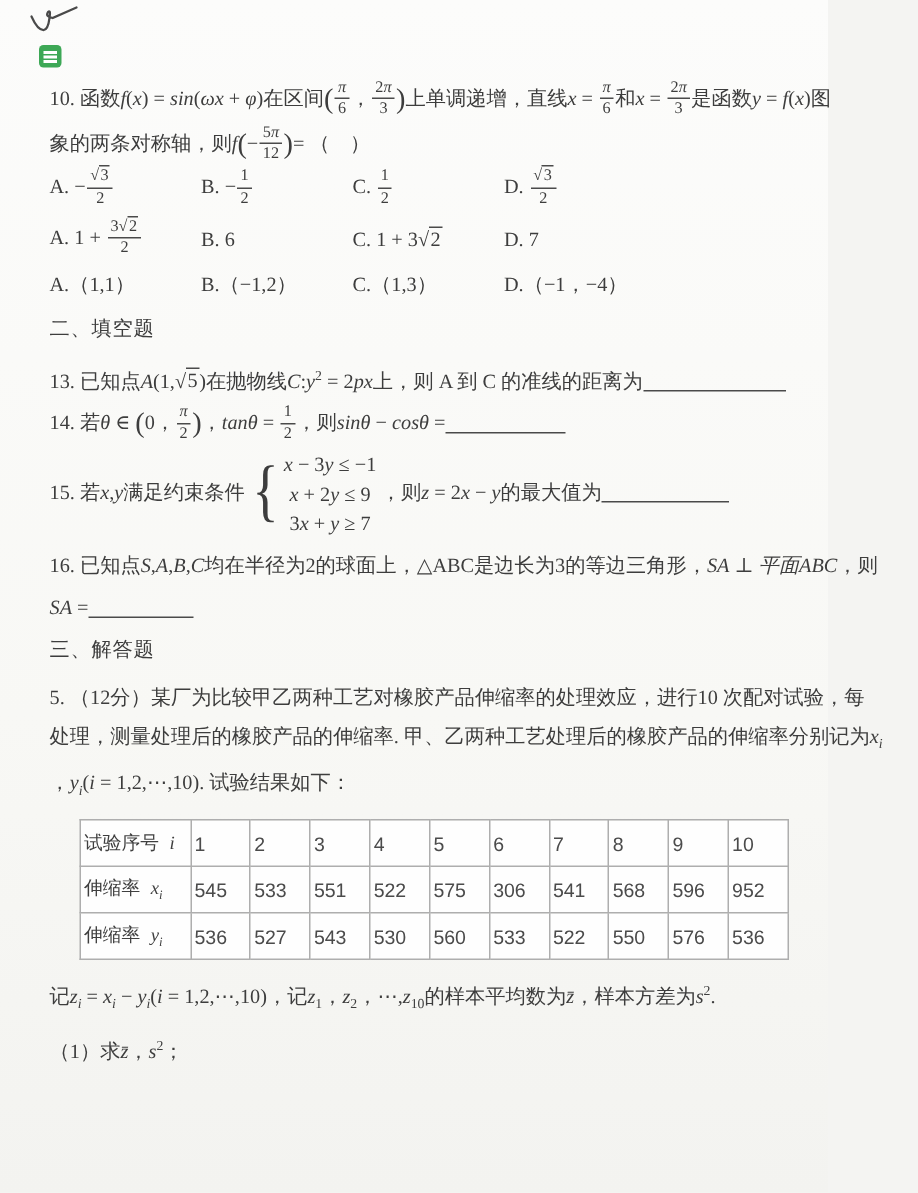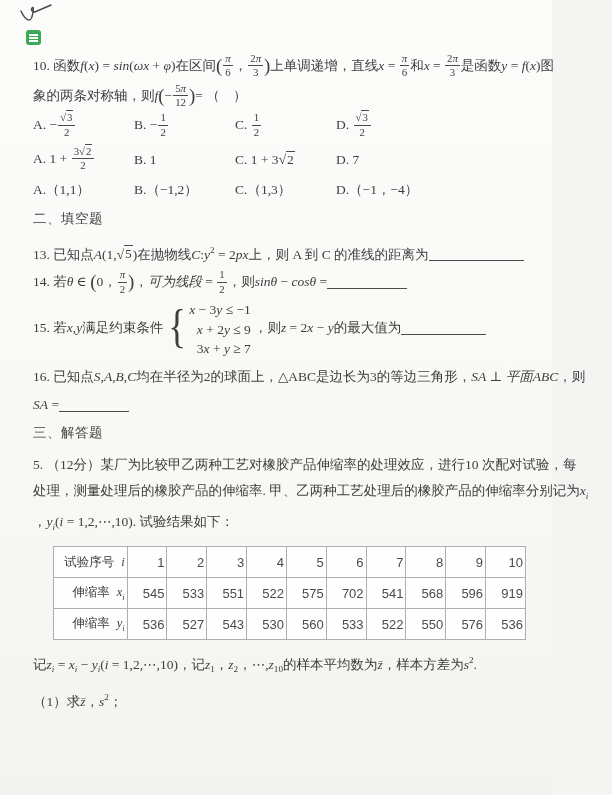--- a/index.html
+++ b/index.html
@@ -18,26 +18,26 @@
   sup,sub{font-size:.68em}
   .fr{display:inline-flex;flex-direction:column;text-align:center;vertical-align:middle;
       line-height:1.05;font-size:.8em;margin:0 1px;position:relative;top:-1px}
   .fr .n{display:block;border-bottom:1px solid #4a4a4a;padding:0 2px 1px}
   .fr .d{display:block;padding-top:1px}
   .sq{white-space:nowrap}
   .rd{border-top:1px solid #4a4a4a;padding:0 1px}
   .bp{font-size:1.4em;line-height:0;vertical-align:-2px}
   .cases{display:inline-flex;align-items:center;vertical-align:middle;margin:0 3px}
   .brace{font-size:46px;line-height:.8;transform:scaleX(.8);margin-right:1px;position:relative;top:-2px;font-weight:300}
-  .crows{display:inline-flex;flex-direction:column;text-align:right;line-height:1.45;font-size:13.5px}
+  .crows{display:inline-flex;flex-direction:column;text-align:center;line-height:1.45;font-size:13.5px}
   .blank{display:inline-block;border-bottom:1px solid #4a4a4a;height:12px;vertical-align:-3px}
   .b95{width:95px}.b85{width:85px}.b80{width:80px}.b75{width:70px}
   table.exp{border-collapse:collapse;margin:6px 0 8px 20px;
             font-family:"Liberation Sans","DejaVu Sans",sans-serif;color:#4b4b4b}
-  .exp td{border:1px solid #aeaeae;text-align:right;height:30px;font-size:13px;background:#fefefe;padding:0 2px}
+  .exp td{border:1px solid #aeaeae;text-align:left;height:30px;font-size:13px;background:#fefefe;padding:0 2px}
   .exp td.lbl{width:88px;font-size:12.5px;color:#3f3f3f}
   .exp td.num{width:41px}
   .marks{position:absolute;left:19px;top:3px}
   .stamp{width:15px;height:15px;border-radius:3px;background:#3da856;margin:3px 0 0 7px;
          display:flex;align-items:center;justify-content:center}
   .stamp::after{content:"";width:9px;height:2px;background:#fff;box-shadow:0 3px 0 #fff,0 -3px 0 #fff}
   .p17{line-height:25px;margin-bottom:1px}
 </style>
 </head>
 <body>
@@ -85,39 +85,39 @@
           <span class="n"><span class="sq">√<span class="rd">3</span></span></span>
           <span class="d">2</span>
         </span></span>
   </div>
 
   <div class="opts">
     <span class="opt">A. 1 + <span class="fr">
           <span class="n">3<span class="sq">√<span class="rd">2</span></span></span>
           <span class="d">2</span>
         </span></span>
-    <span class="opt">B. 1</span>
+    <span class="opt">B. 6</span>
     <span class="opt">C. 1 + 3<span class="sq">√<span class="rd">2</span></span></span>
     <span class="opt">D. 7</span>
   </div>
 
   <div class="opts">
     <span class="opt">A.（1,1）</span>
     <span class="opt">B.（−1,2）</span>
     <span class="opt">C.（1,3）</span>
     <span class="opt">D.（−1，−4）</span>
   </div>
 
   <div class="ln sec">二、填空题</div>
 
   <div class="ln">13. 已知点<i>A</i>(1,<span class="sq">√<span class="rd">5</span></span>)在抛物线<i>C</i>:<i>y</i><sup>2</sup> = 2<i>px</i>上，则 A 到 C 的准线的距离为<span class="blank b95"></span></div>
   <div class="ln">14. 若<i>θ</i> ∈ <span class="bp">(</span>0，<span class="fr">
         <span class="n"><i>π</i></span>
         <span class="d">2</span>
-      </span><span class="bp">)</span>，<i>可为线段</i> = <span class="fr">
+      </span><span class="bp">)</span>，<i>tanθ</i> = <span class="fr">
         <span class="n">1</span>
         <span class="d">2</span>
       </span>，则<i>sinθ</i> − <i>cosθ</i> =<span class="blank b80"></span></div>
   <div class="ln" style="margin:4px 0 6px">15. 若<i>x</i>,<i>y</i>满足约束条件<span class="cases">
         <span class="brace">{</span>
         <span class="crows">
           <span><i>x</i> − 3<i>y</i> ≤ −1</span>
           <span><i>x</i> + 2<i>y</i> ≤ 9</span>
           <span>3<i>x</i> + <i>y</i> ≥ 7</span>
         </span>
@@ -146,25 +146,25 @@
       <td class="num">9</td>
       <td class="num">10</td>
     </tr>
     <tr>
       <td class="lbl">伸缩率&nbsp;&nbsp;<i>x</i><sub><i>i</i></sub></td>
       <td class="num">545</td>
       <td class="num">533</td>
       <td class="num">551</td>
       <td class="num">522</td>
       <td class="num">575</td>
-      <td class="num">702</td>
+      <td class="num">306</td>
       <td class="num">541</td>
       <td class="num">568</td>
       <td class="num">596</td>
-      <td class="num">919</td>
+      <td class="num">952</td>
     </tr>
     <tr>
       <td class="lbl">伸缩率&nbsp;&nbsp;<i>y</i><sub><i>i</i></sub></td>
       <td class="num">536</td>
       <td class="num">527</td>
       <td class="num">543</td>
       <td class="num">530</td>
       <td class="num">560</td>
       <td class="num">533</td>
       <td class="num">522</td>

